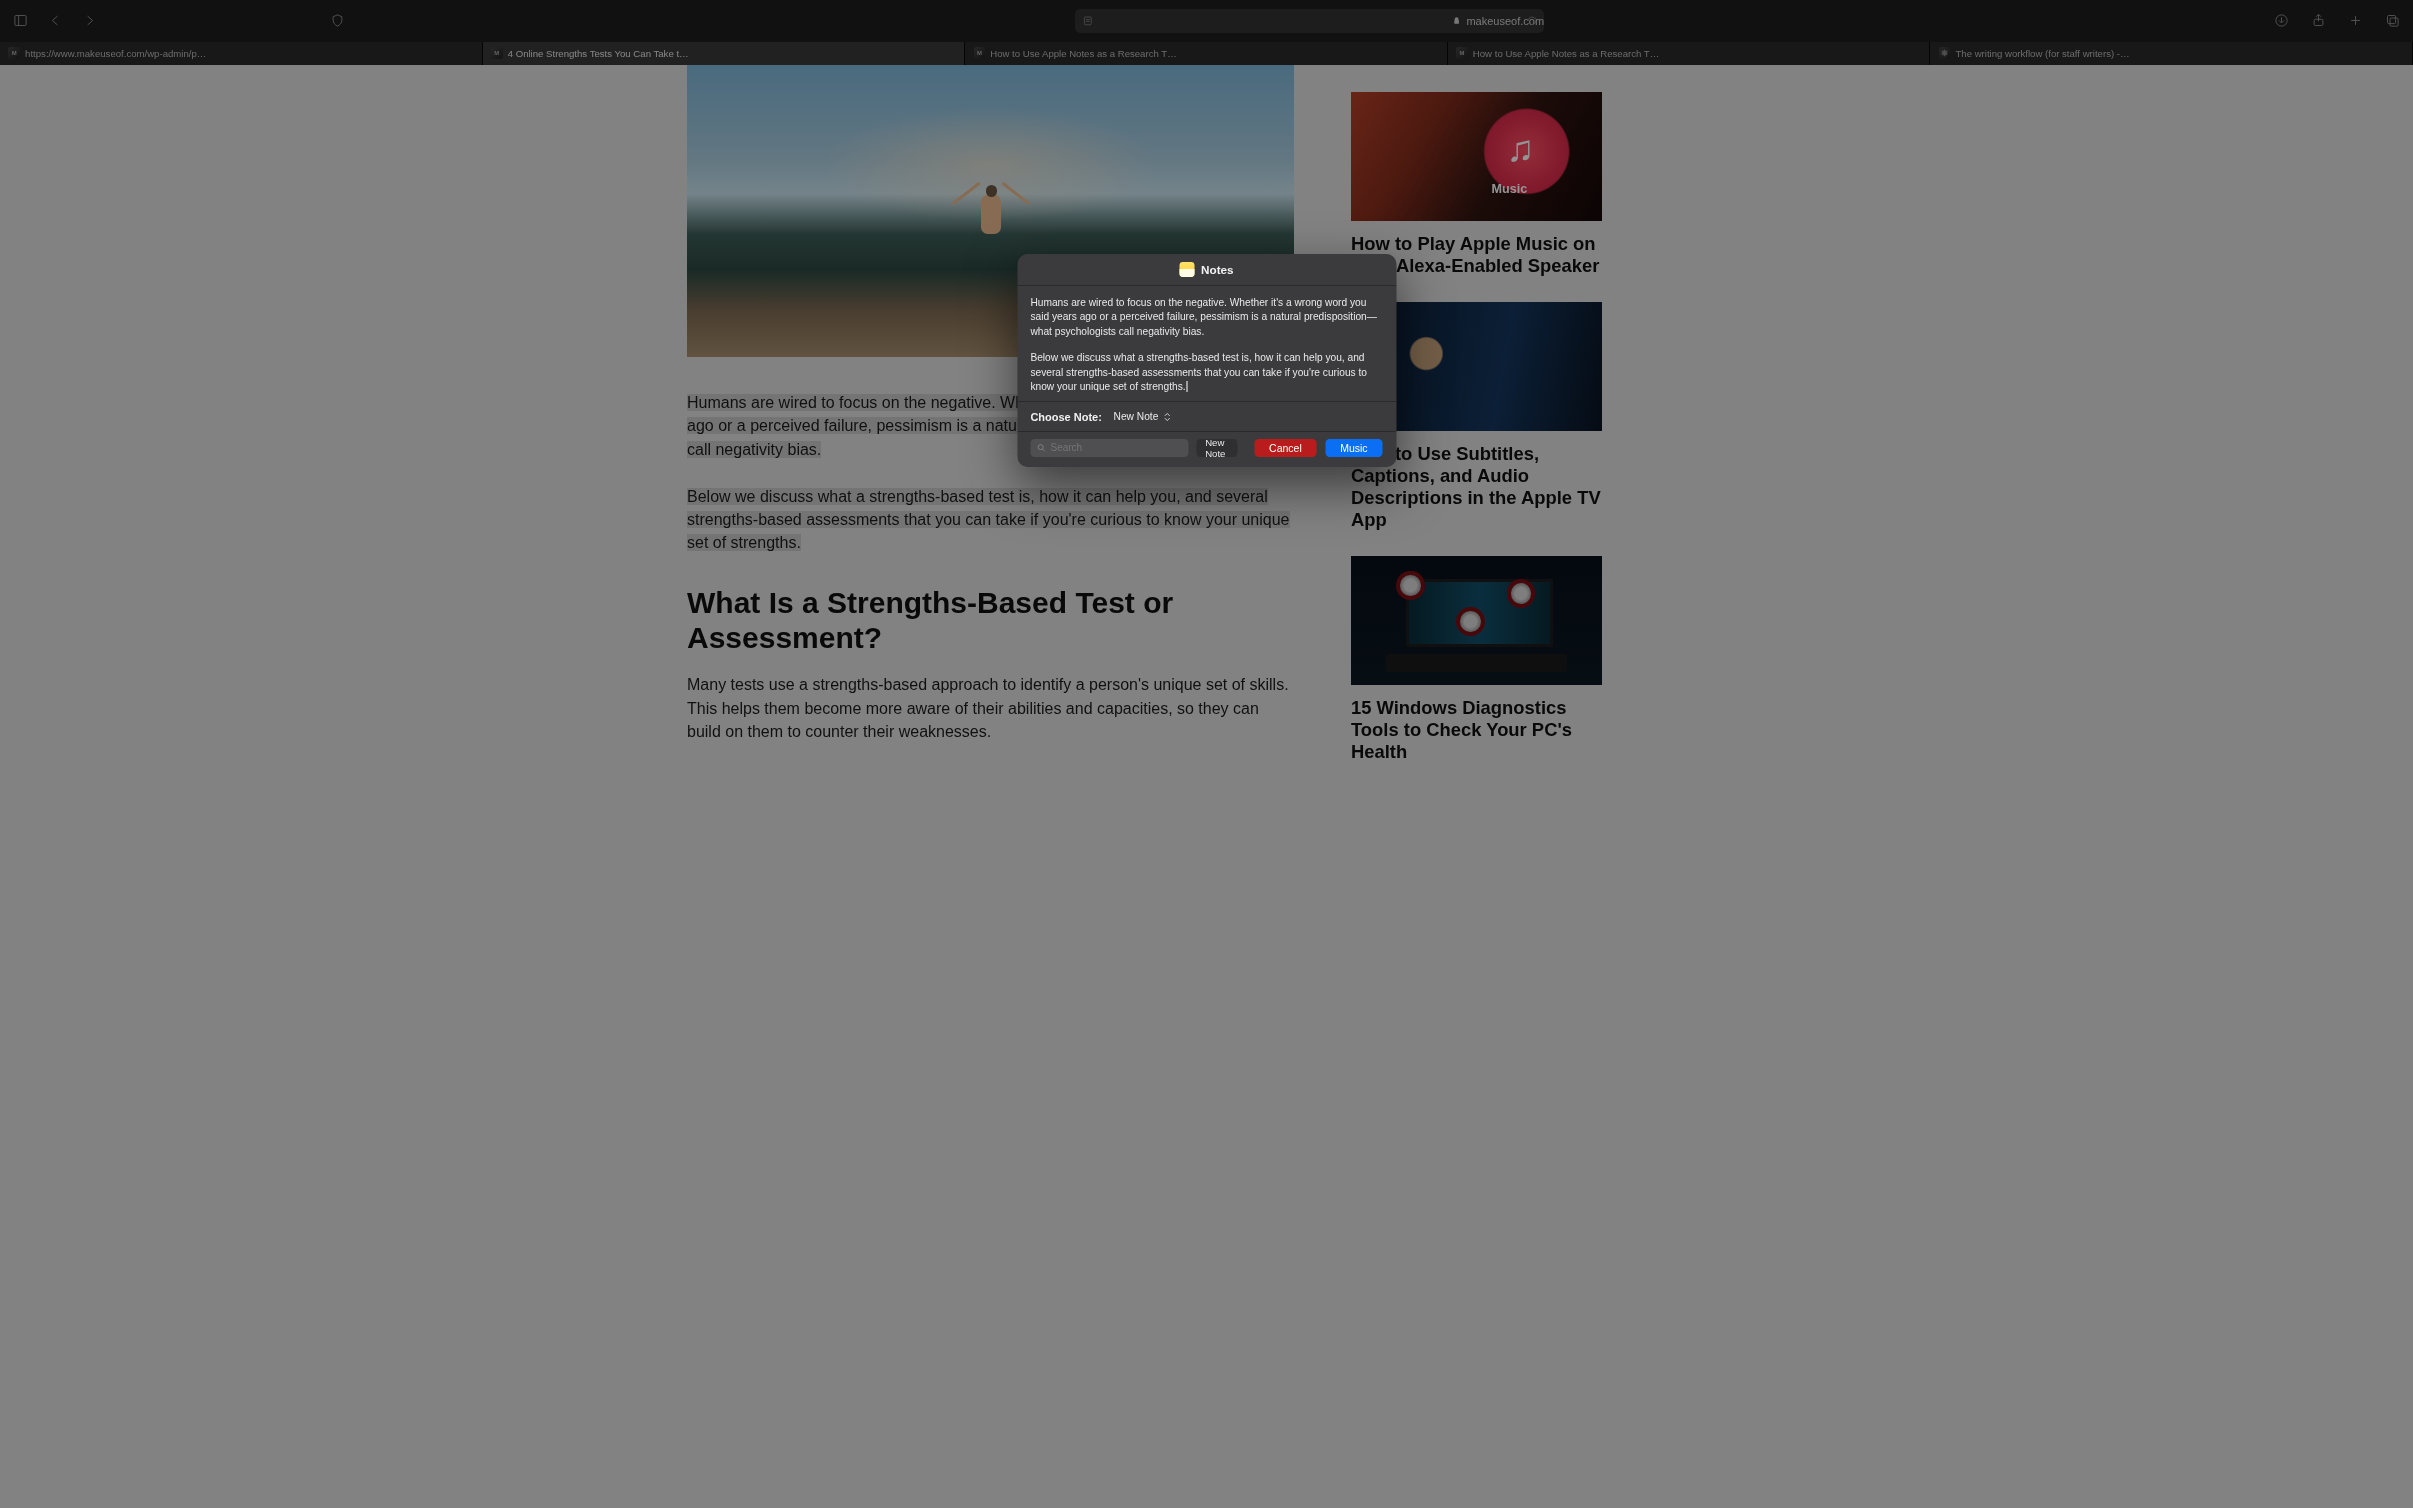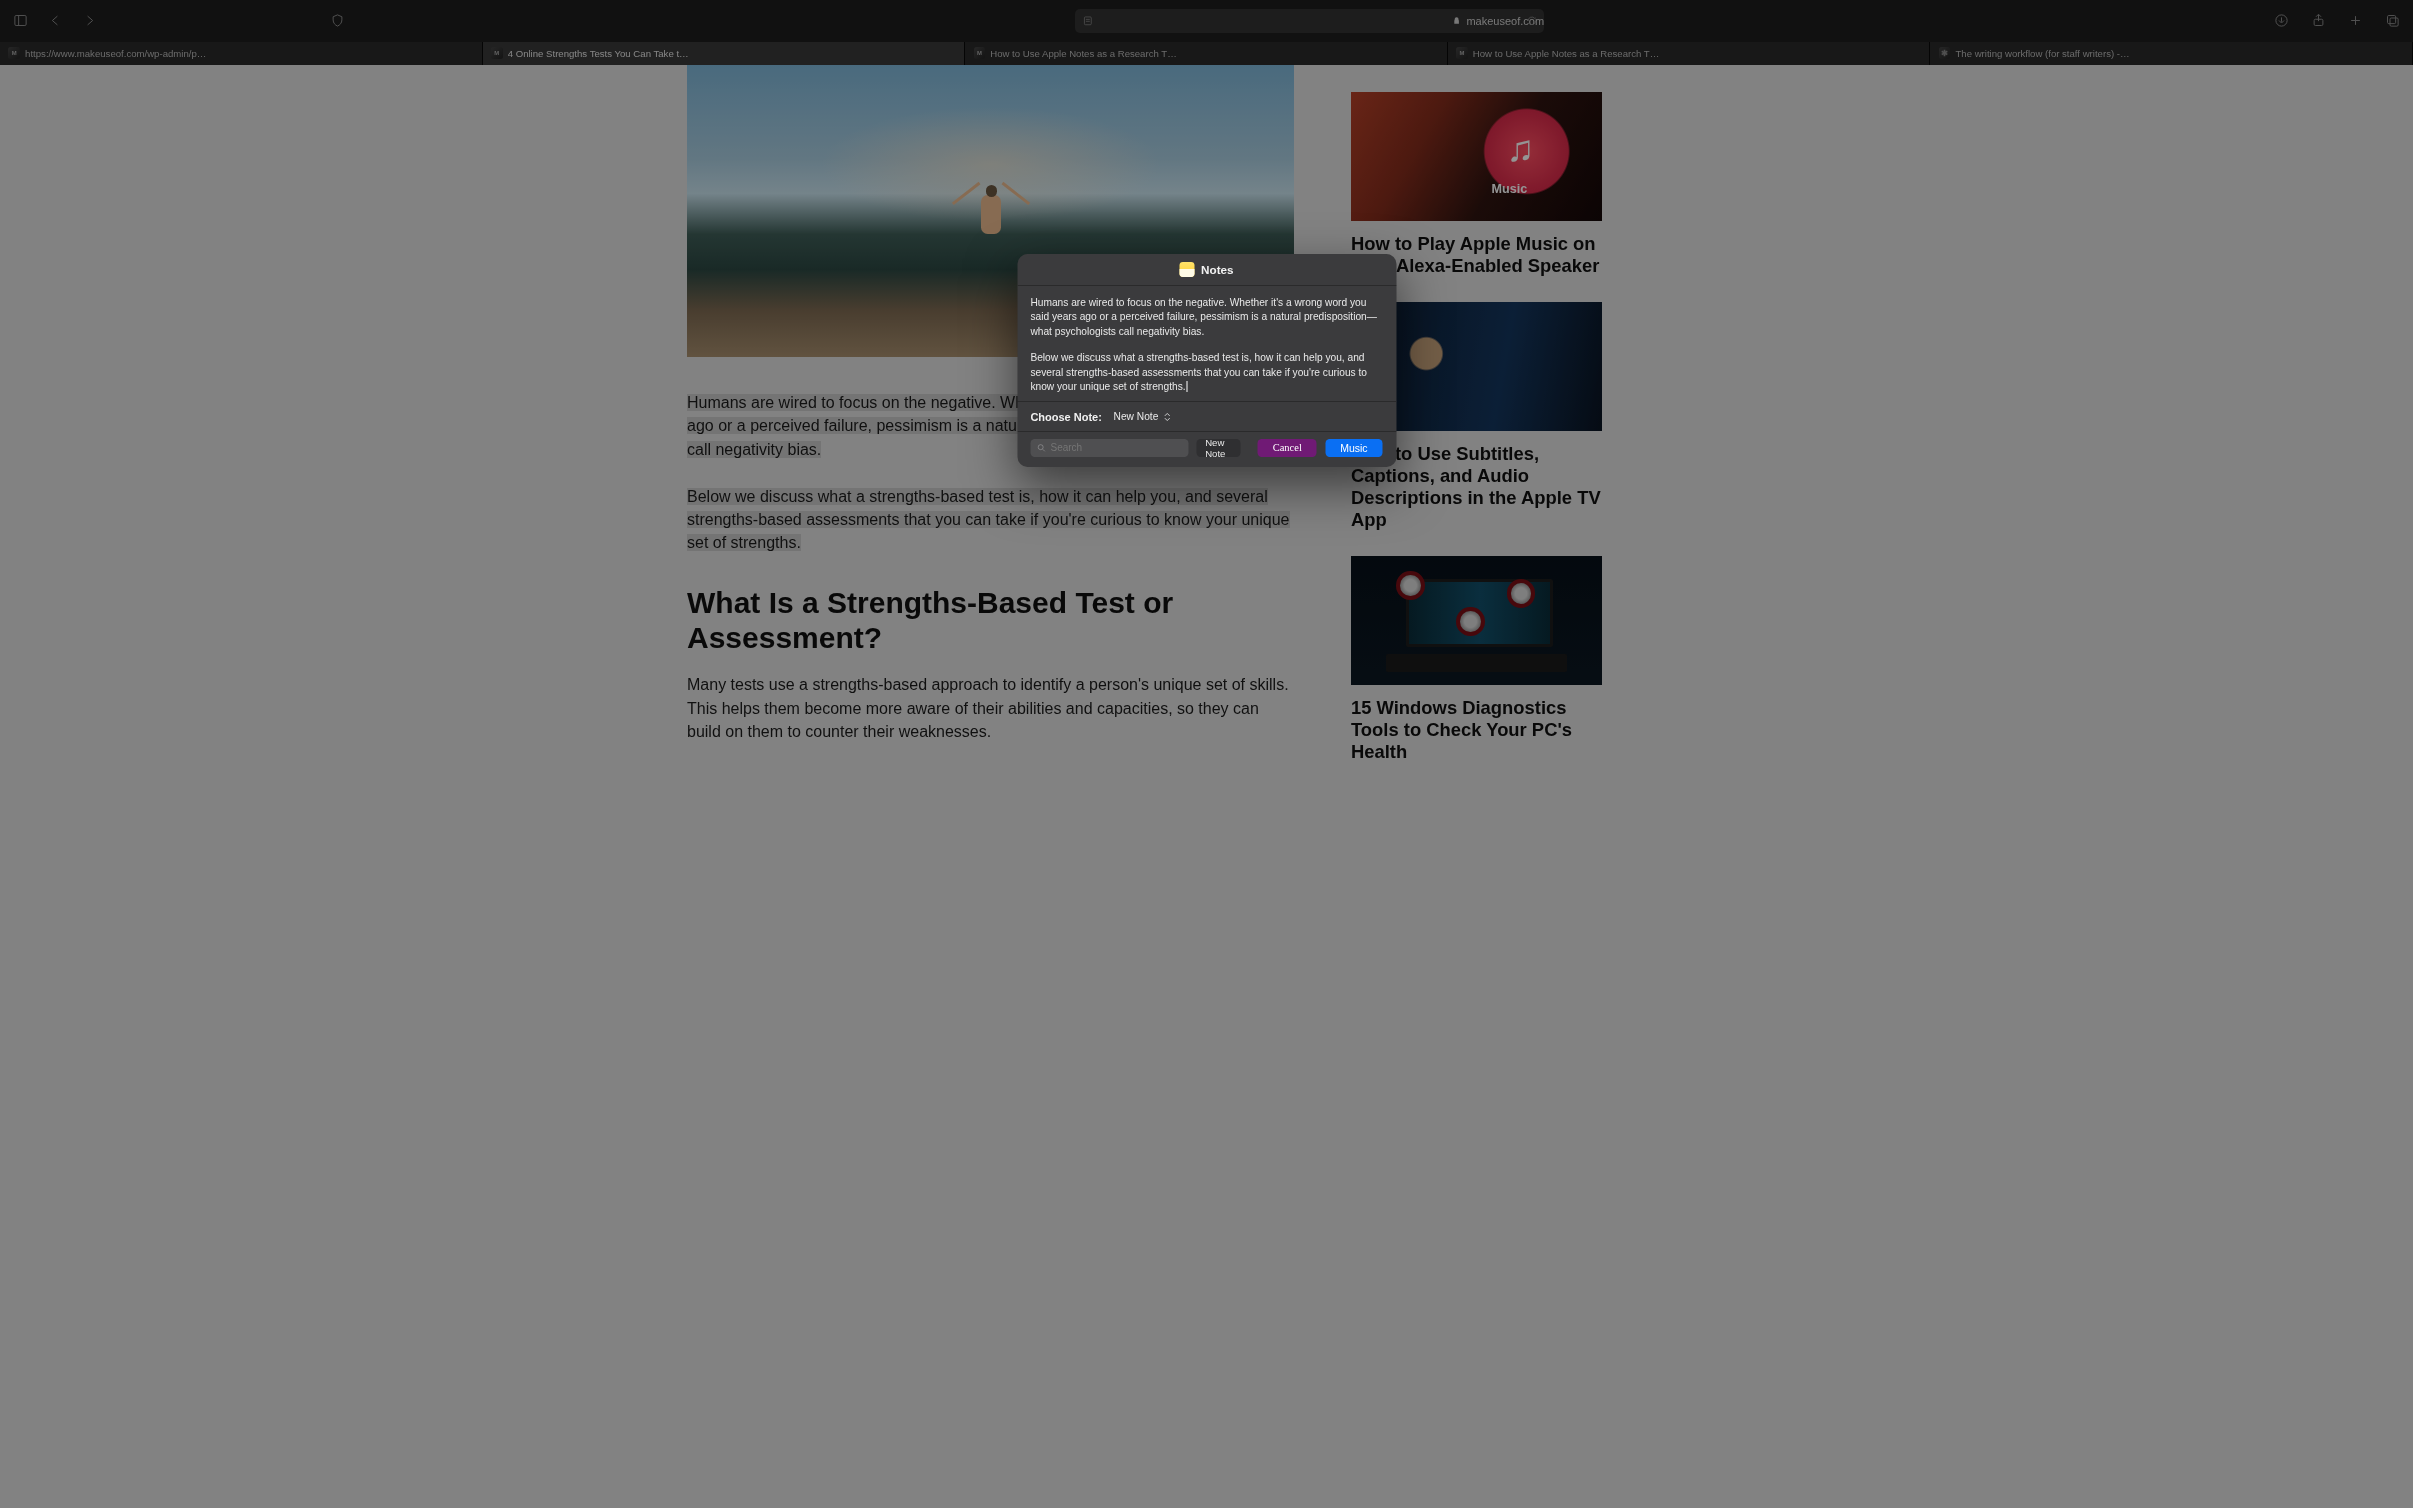--- a/index.html
+++ b/index.html
@@ -255,21 +255,21 @@
   .np-newnote{
     background:#2f2f31;color:#e9e9e9;font-size:9.6px;
     height:18.4px;padding:0 8.4px;border-radius:4.2px;display:flex;align-items:center;
   }
   .np-spacer{flex:1;}
   .np-btn{
     height:18.4px;padding:0 15px;border-radius:4.2px;font-size:10.5px;
     display:flex;align-items:center;justify-content:center;
     color:#fff;
   }
-  .np-btn.cancel{background:#701a75;font-family:Liberation Serif, serif;}
+  .np-btn.cancel{background:#b91c1c;}
   .np-btn.save{background:#0a6ff3;}
 
   .shield-icon svg{fill:none;stroke:#8a8a8a;}
 </style>
 </head>
 <body>
 
 <div class="toolbar">
   <div class="tool-icon">
     <svg viewBox="0 0 24 24">

